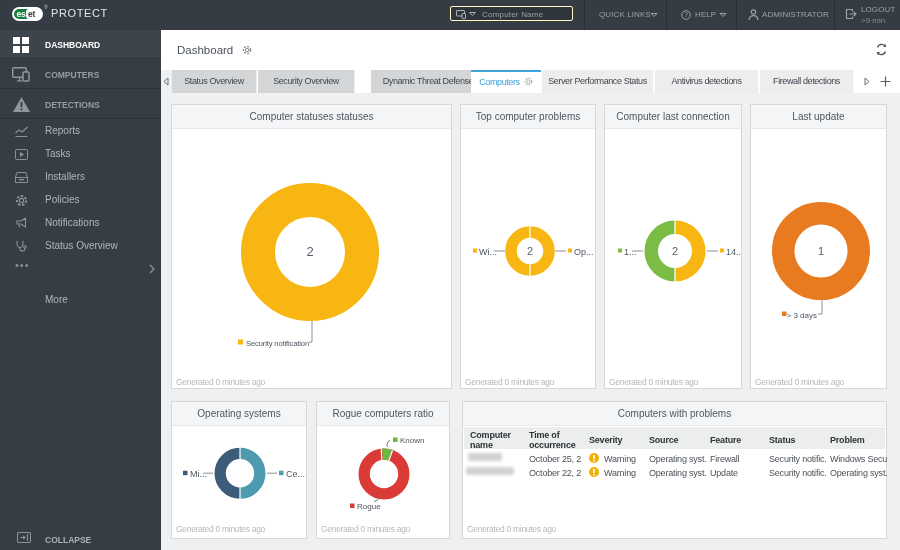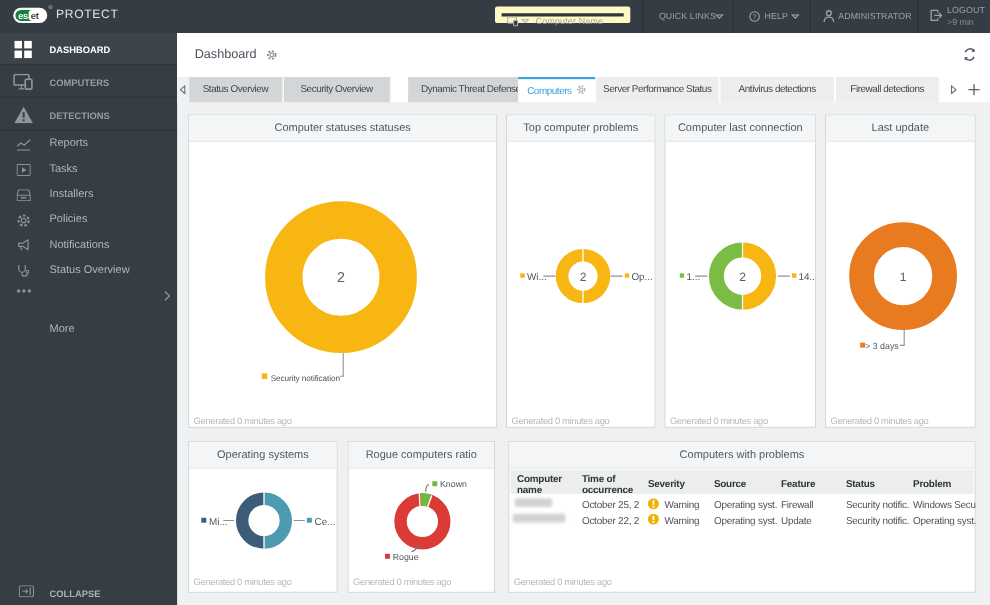--- a/index.html
+++ b/index.html
@@ -39,21 +39,21 @@
 
     <div class="abs" style="left:12px; top:7px; width:31px; height:14px; border:2px solid #fff; border-radius:7px; background:#15803d;">
       <span class="abs" style="left:2.5px; top:0px; color:#fff; font-size:8.5px; font-weight:bold; letter-spacing:-0.3px;">es</span>
       <div class="abs" style="left:12px; top:0px; width:15px; height:10px; background:#fff; border-radius:3px;">
         <span class="abs" style="left:2px; top:0px; color:#363c44; font-size:8.5px; font-weight:bold; letter-spacing:-0.3px;">et</span>
       </div>
     </div>
     <span class="abs" style="left:44px; top:4px; color:#c8ccd0; font-size:5px;">®</span>
     <span class="abs" style="left:51px; top:7px; color:#e2e5e8; font-size:11px; font-weight:400; letter-spacing:0.6px;">PROTECT</span>
 
-    <div class="abs" style="left:450px; top:6px; width:123px; height:15px; background:#2f353c; border:6px solid #fef9c3; border-radius:2px;">
+    <div class="abs" style="left:450px; top:6px; width:123px; height:15px; background:#2f353c; border:1px solid #fef9c3; border-radius:2px;">
       <svg class="abs" style="left:5px; top:3px;" width="11" height="9" viewBox="0 0 11 9">
         <rect x="0.5" y="0.5" width="8" height="5.5" rx="0.5" fill="none" stroke="#aab0b6" stroke-width="1"></rect>
         <rect x="6" y="3.5" width="3.5" height="5" rx="0.5" fill="#2f353c" stroke="#aab0b6" stroke-width="1"></rect>
       </svg>
       <svg class="abs" style="left:18px; top:5px;" width="7" height="5" viewBox="0 0 7 5">
           <path d="M0.5 0.5 L3.5 3.5 L6.5 0.5 Z" fill="none" stroke="#aab0b6" stroke-width="1"></path>
         </svg>
       <span class="abs ttext" style="left:31px; top:3px; letter-spacing:0.2px;">Computer Name</span>
     </div>
 

